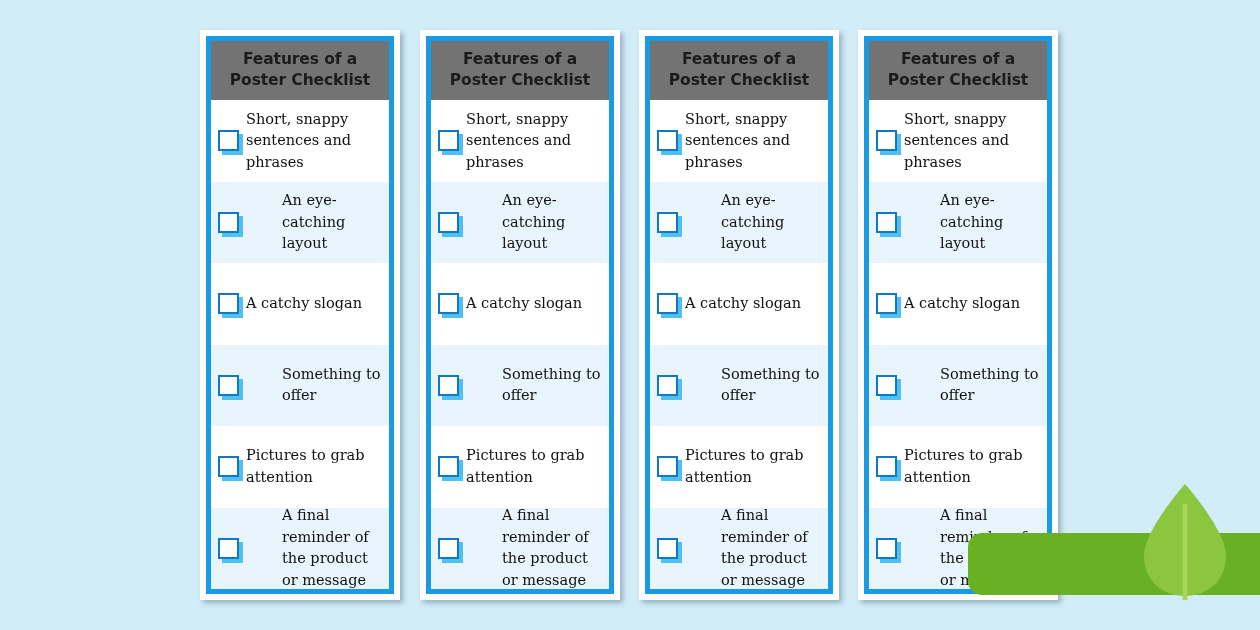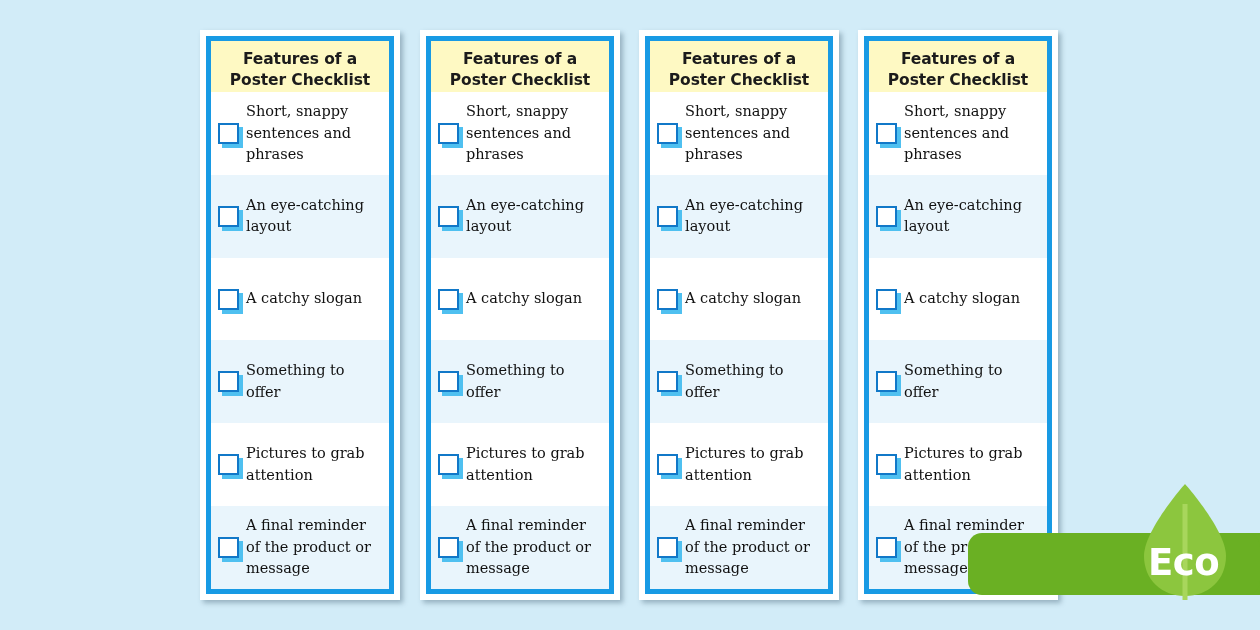--- a/index.html
+++ b/index.html
@@ -42,23 +42,23 @@
     height: 100%;
     border: 5px solid #189ae4;
     box-sizing: border-box;
     background: #ffffff;
     display: flex;
     flex-direction: column;
     overflow: hidden;
   }
 
   .card-header {
-    background: #fef9c3;
+    background: #737373;
     text-align: center;
-    padding: 8px 4px 1px 4px;
+    padding: 8px 4px 9px 4px;
     box-sizing: border-box;
     flex: 0 0 auto;
   }
   .card-header .title-line {
     font-family: "DejaVu Sans", sans-serif;
     font-weight: bold;
     font-size: 15.5px;
     line-height: 21px;
     color: #1b1b1b;
     letter-spacing: -0.1px;
@@ -74,20 +74,21 @@
   .check-row {
     flex: 1 1 0;
     display: flex;
     align-items: center;
     padding: 0 6px 0 7px;
     box-sizing: border-box;
     min-height: 0;
   }
   .check-row.alt {
     background: #e9f5fc;
+    gap: 36px;
   }
   .check-row.plain {
     background: #ffffff;
   }
 
   .checkbox {
     flex: 0 0 auto;
     width: 21px;
     height: 21px;
     border: 2.5px solid #1178c8;
@@ -308,14 +309,13 @@
 
 </div>
 
 <div id="eco-watermark">
   <div class="eco-bar-tail"></div>
   <div class="eco-bar"></div>
   <svg class="eco-leaf" viewBox="0 0 82 116">
     <path d="M41 0 C41 0 82 46 82 72 C82 96 64 112 41 112 C18 112 0 96 0 72 C0 46 41 0 41 0 Z" fill="#8cc63e"></path>
     <rect x="38.5" y="20" width="5" height="96" fill="#a8d65c"></rect>
   </svg>
-  <div class="eco-text-eco">Eco</div>
 </div>
 
 </body></html>

